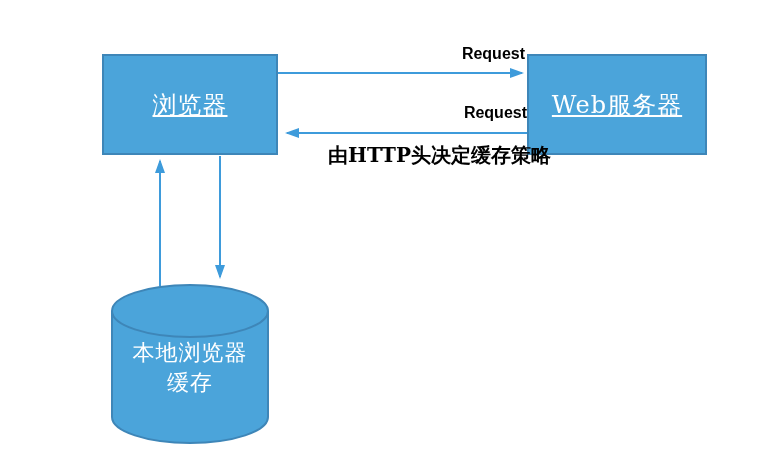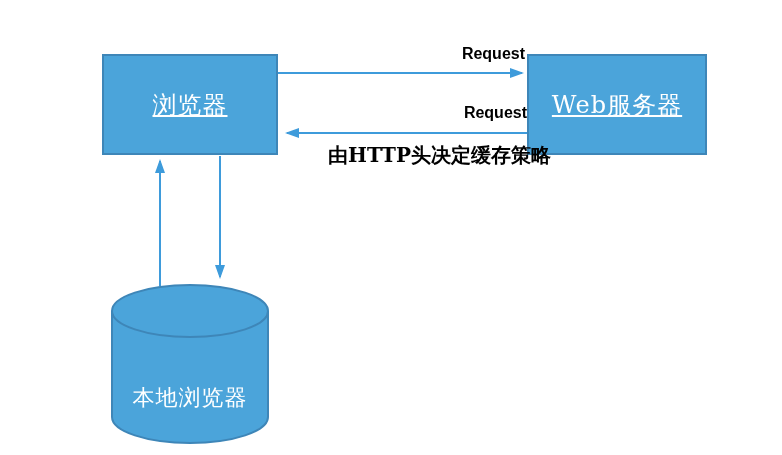--- a/index.html
+++ b/index.html
@@ -83,21 +83,20 @@
   .cylinder-label {
     position: absolute;
     left: 110px; top: 338px;
     width: 160px;
     text-align: center;
     color: var(--text-on-node, #ffffff);
     font-size: 22px;
     line-height: 30px;
     letter-spacing: 1px;
     font-family: "DejaVu Serif", serif;
-    margin-top: 45px;
   }
 </style>
 </head>
 <body>
 
 <div class="canvas">
 
   <svg class="connectors" viewBox="0 0 782 455">
     <defs>
       <marker id="ah" markerUnits="userSpaceOnUse" markerWidth="14" markerHeight="12" refX="12" refY="6" orient="auto">
@@ -125,15 +124,16 @@
   <div class="note note-http">由HTTP头决定缓存策略</div>
 
 
   <svg class="cylinder-wrap" viewBox="0 0 160 162">
     <path class="cyl-shape" d="M2,28 L2,134 A78,26 0 0 0 158,134 L158,28"></path>
     <ellipse class="cyl-shape" cx="80" cy="28" rx="78" ry="26"></ellipse>
   </svg>
 
   <div class="cylinder-label">
     <div>本地浏览器</div>
+    <div>缓存</div>
   </div>
 
 </div>
 
 </body></html>

